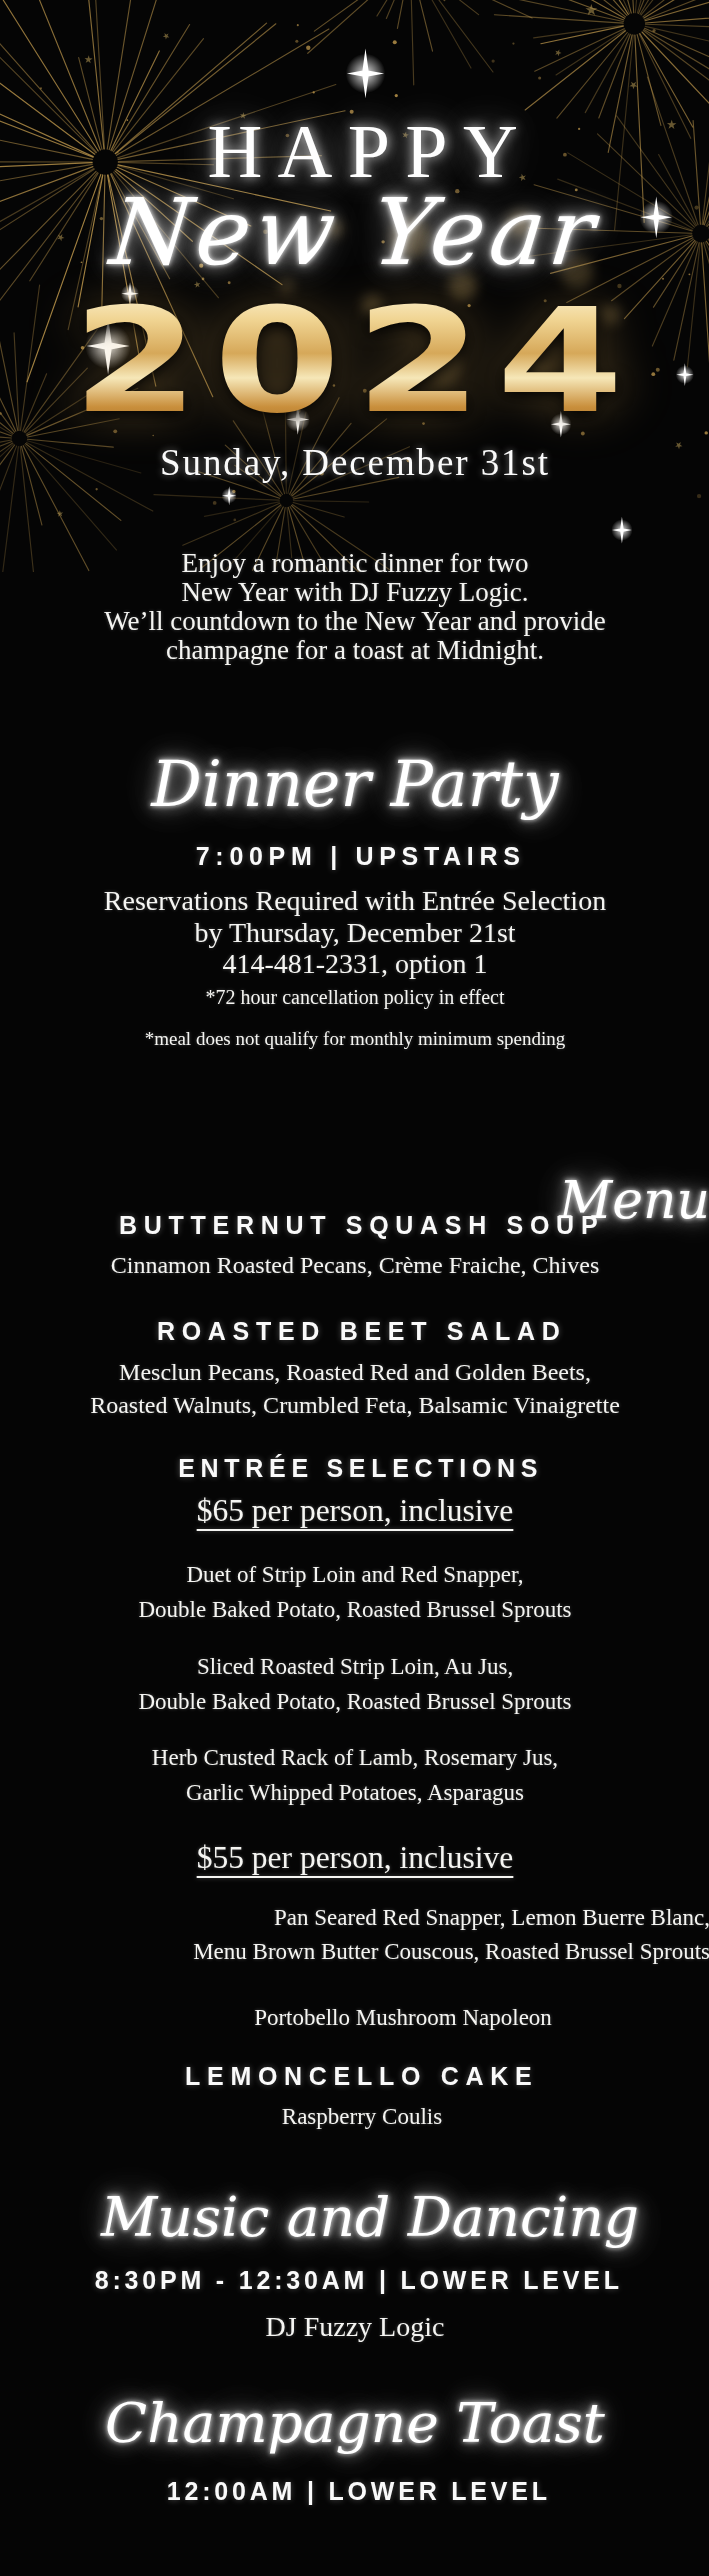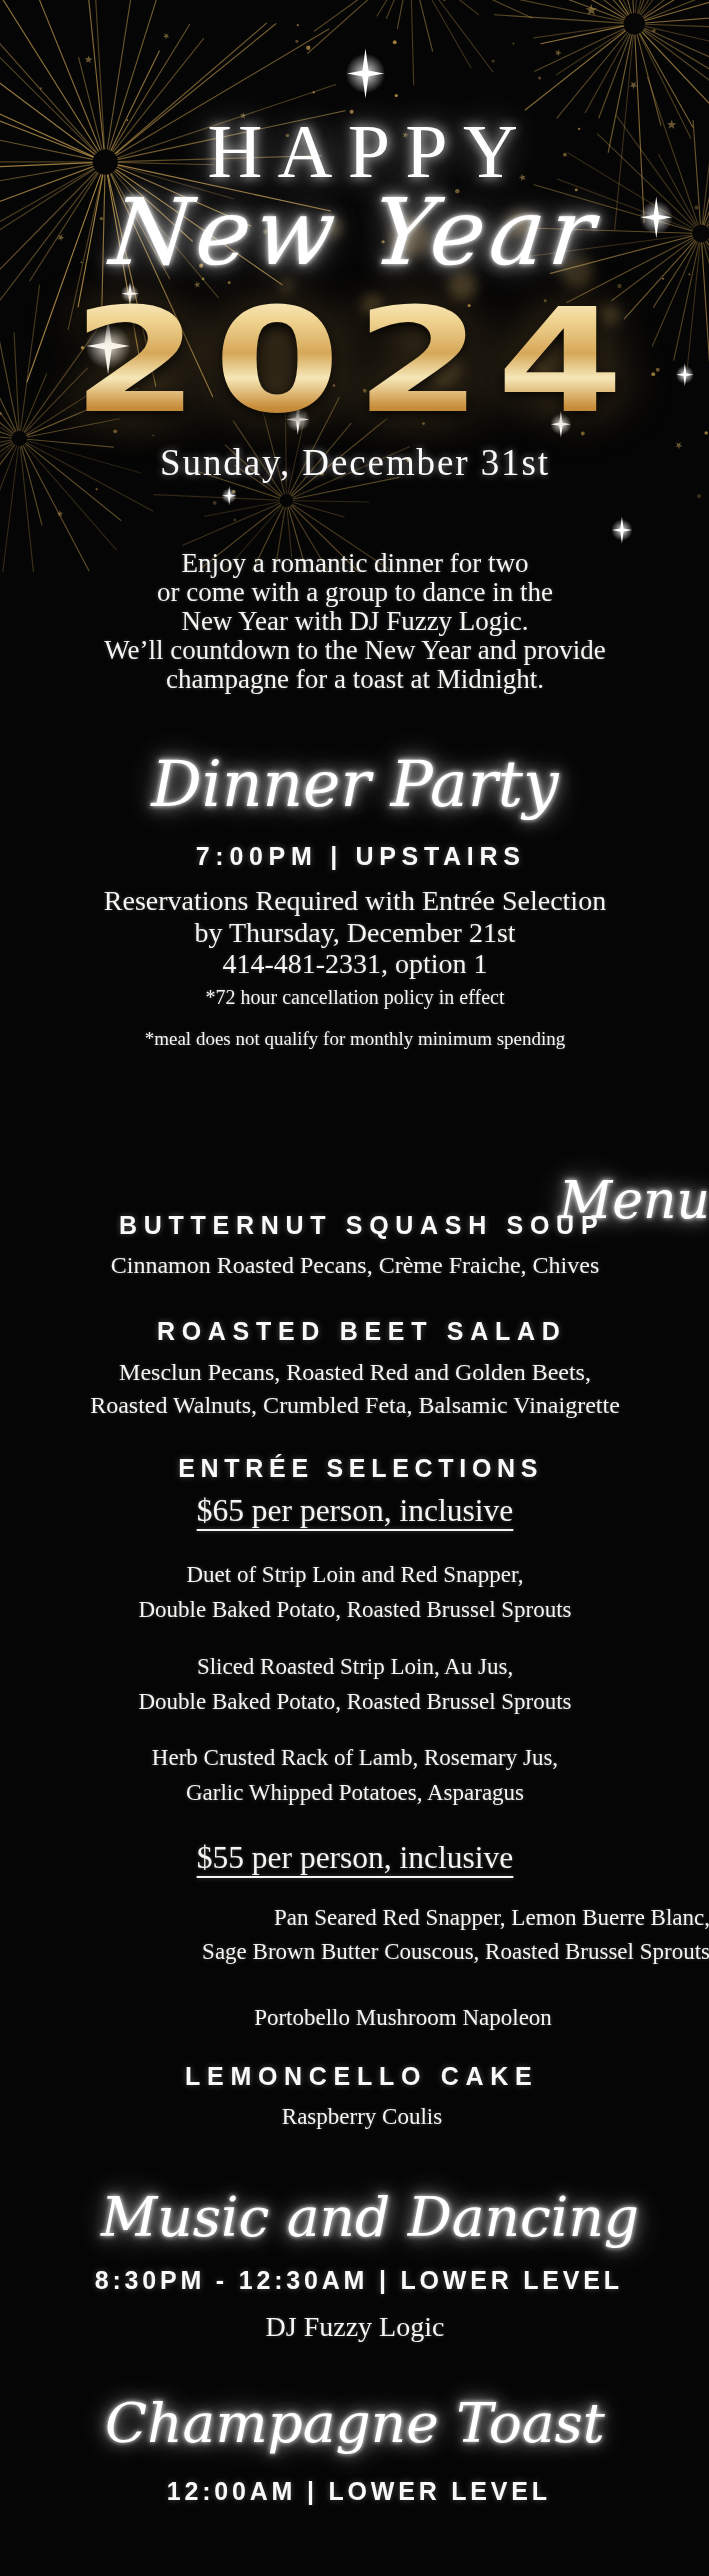--- a/index.html
+++ b/index.html
@@ -441,21 +441,20 @@
       </g>
     </svg>
 
   <div class="abs happy">HAPPY</div>
   <div class="abs script new-year">New Year</div>
   <div class="abs year">2024</div>
   <div class="abs date">Sunday, December 31st</div>
 
   <div class="abs intro serif-it">
     <div>Enjoy a romantic dinner for two</div>
-    <div>or come with a group to dance in the</div>
     <div>New Year with DJ Fuzzy Logic.</div>
     <div>We’ll countdown to the New Year and provide</div>
     <div>champagne for a toast at Midnight.</div>
   </div>
 
   <div class="abs script dp-title">Dinner Party</div>
   <div class="abs caps dp-time">7:00PM | UPSTAIRS</div>
   <div class="abs dp-res serif-it">
     <div>Reservations Required with Entrée Selection</div>
     <div>by Thursday, December 21st</div>
@@ -489,21 +488,21 @@
   </div>
   <div class="abs item item-3 serif-it">
     <div>Herb Crusted Rack of Lamb, Rosemary Jus,</div>
     <div>Garlic Whipped Potatoes, Asparagus</div>
   </div>
 
   <div class="abs price price-55 serif-it">$55 per person, inclusive</div>
 
   <div class="abs item item-4 serif-it">
     <div>Pan Seared Red Snapper, Lemon Buerre Blanc,</div>
-    <div>Sage Brown Butter Couscous, Roasted Brussel Sprouts</div>
+    <div>Menu Brown Butter Couscous, Roasted Brussel Sprouts</div>
   </div>
   <div class="abs item item-5 serif-it">
     <div>Portobello Mushroom Napoleon</div>
   </div>
 
   <div class="abs caps course-name dessert-name">LEMONCELLO CAKE</div>
   <div class="abs dessert-desc serif-it">Raspberry Coulis</div>
 
   <div class="abs script music-title">Music and Dancing</div>
   <div class="abs caps music-time">8:30PM - 12:30AM | LOWER LEVEL</div>

